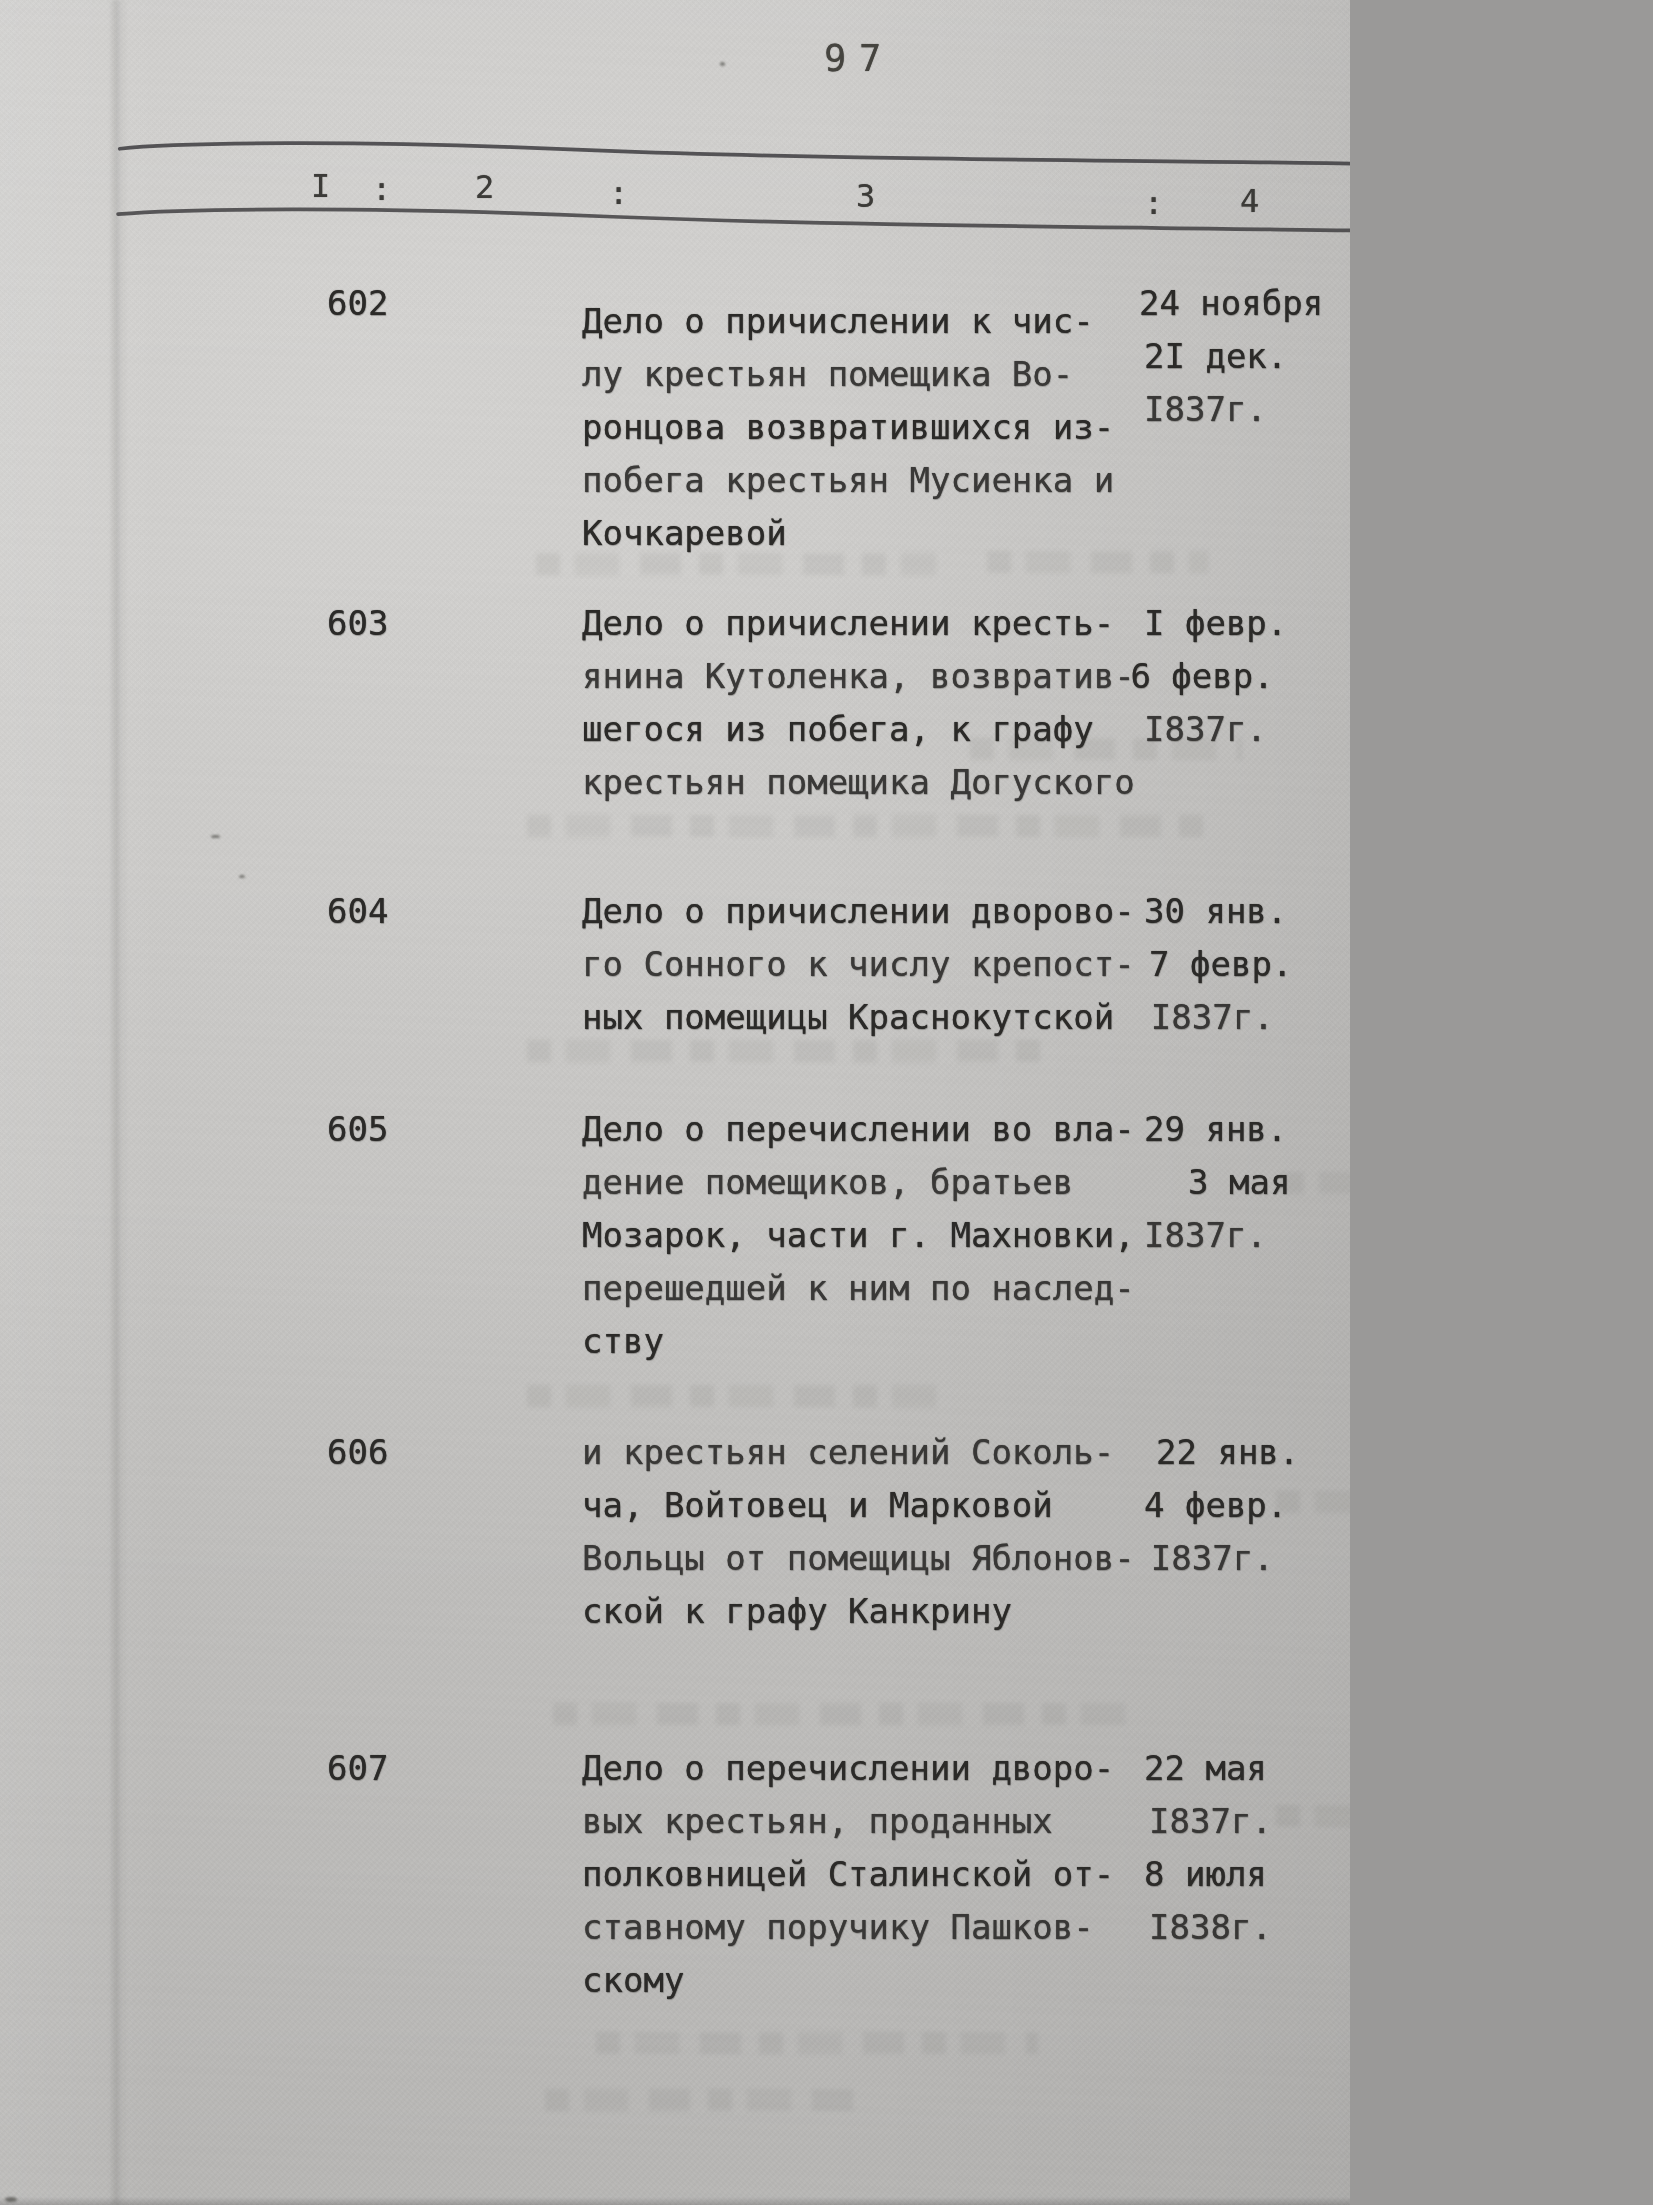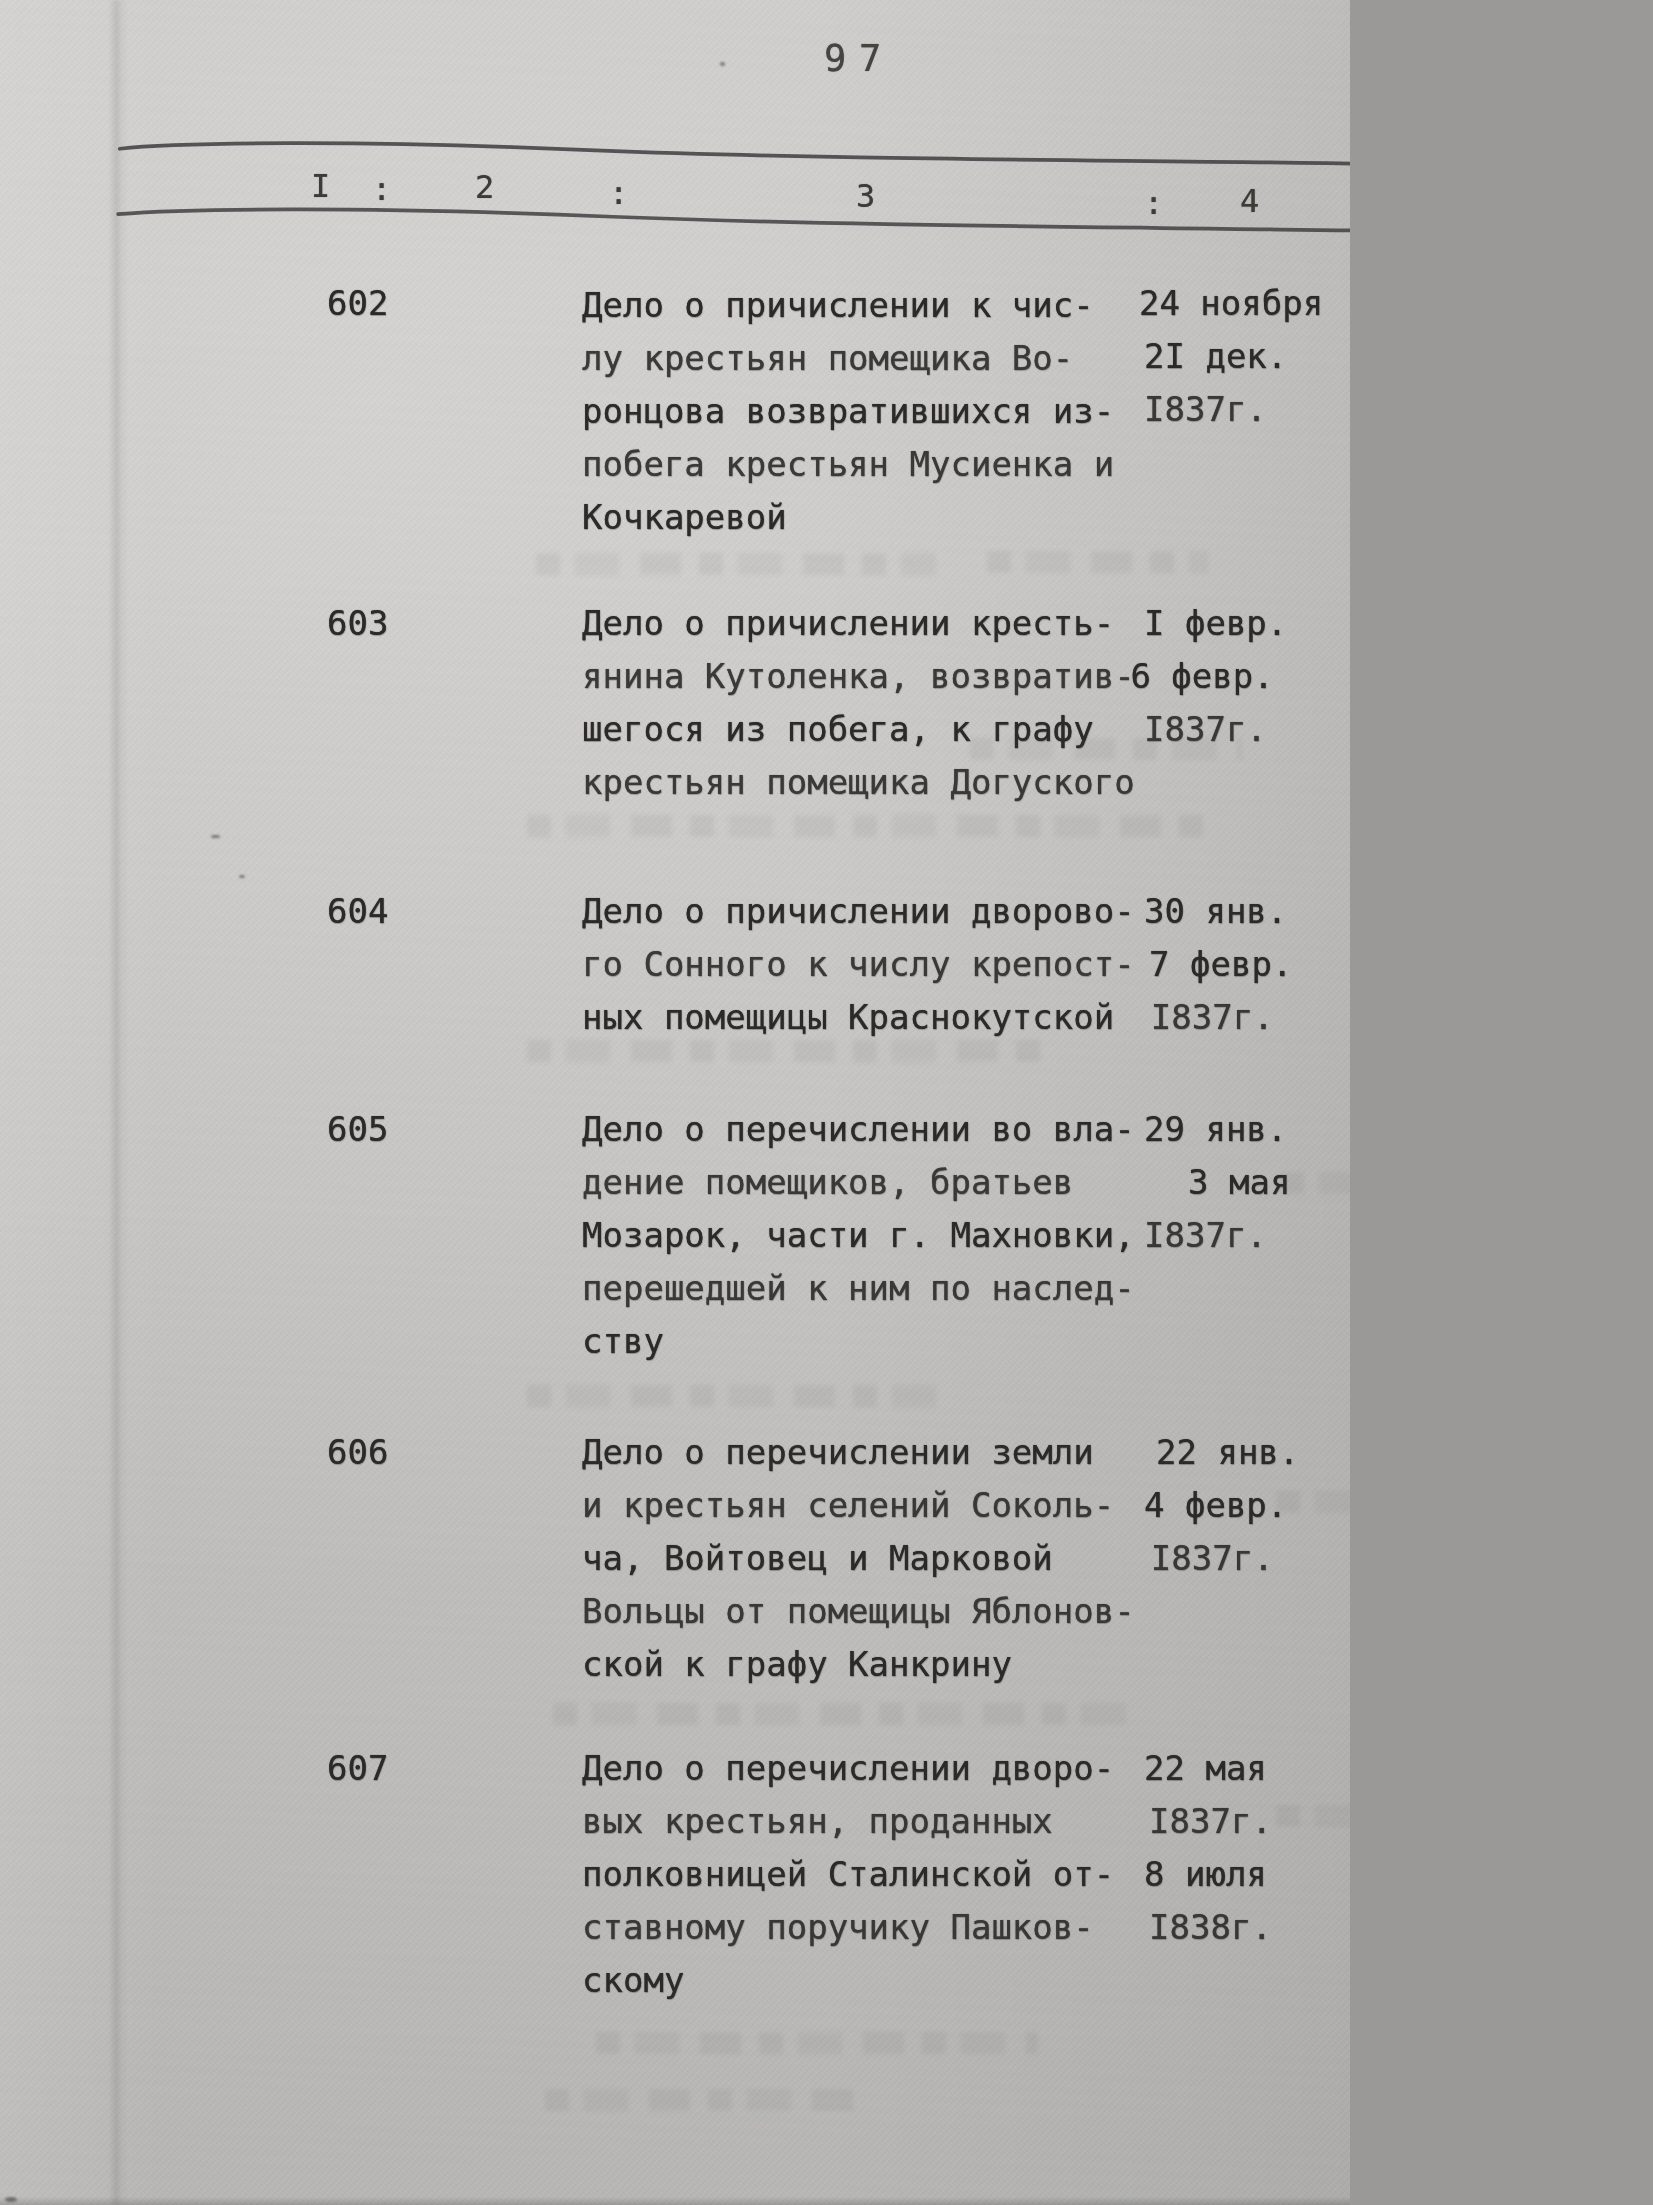--- a/index.html
+++ b/index.html
@@ -107,21 +107,21 @@
     <span class="colhead ink" style="left:1144px; top:184px;">:</span>
     <span class="colhead ink" style="left:1240px; top:182px;">4</span>
     <span class="colhead ink" style="left:1354px; top:186px;">:</span>
     <span class="colhead ink" style="left:1417px; top:185px;">5</span>
     <span class="colhead ink" style="left:1506px; top:189px;">:</span>
     <span class="colhead ink" style="left:1565px; top:189px;">6</span>
   </div>
 
   <div>
     <div class="entry-number ink" style="top:277px;">602</div>
-    <div class="entry-desc ink" style="top:279px;">
+    <div class="entry-desc ink" style="top:295px;">
       <div class="tline">Дело о причислении к чис-</div>
       <div class="tline soft">лу крестьян помещика Во-</div>
       <div class="tline">ронцова возвратившихся из-</div>
       <div class="tline soft">побега крестьян Мусиенка и</div>
       <div class="tline">Кочкаревой</div>
     </div>
     <div class="entry-dates ink" style="top:277px;">
       <div class="tline off-n6">24 ноября</div>
       <div class="tline">2I дек.</div>
       <div class="tline soft">I837г.</div>
@@ -169,21 +169,20 @@
     <div class="entry-dates ink" style="top:1103px;">
       <div class="tline">29 янв.</div>
       <div class="tline off-p38">3 мая</div>
       <div class="tline soft">I837г.</div>
     </div>
   </div>
 
   <div>
     <div class="entry-number ink" style="top:1426px;">606</div>
     <div class="entry-desc ink" style="top:1426px;">
-      <div class="tline">Дело о перечислении земли</div>
       <div class="tline soft">и крестьян селений Соколь-</div>
       <div class="tline">ча, Войтовец и Марковой</div>
       <div class="tline soft">Вольцы от помещицы Яблонов-</div>
       <div class="tline">ской к графу Канкрину</div>
     </div>
     <div class="entry-dates ink" style="top:1426px;">
       <div class="tline off-p14">22 янв.</div>
       <div class="tline">4 февр.</div>
       <div class="tline soft off-p8">I837г.</div>
     </div>

